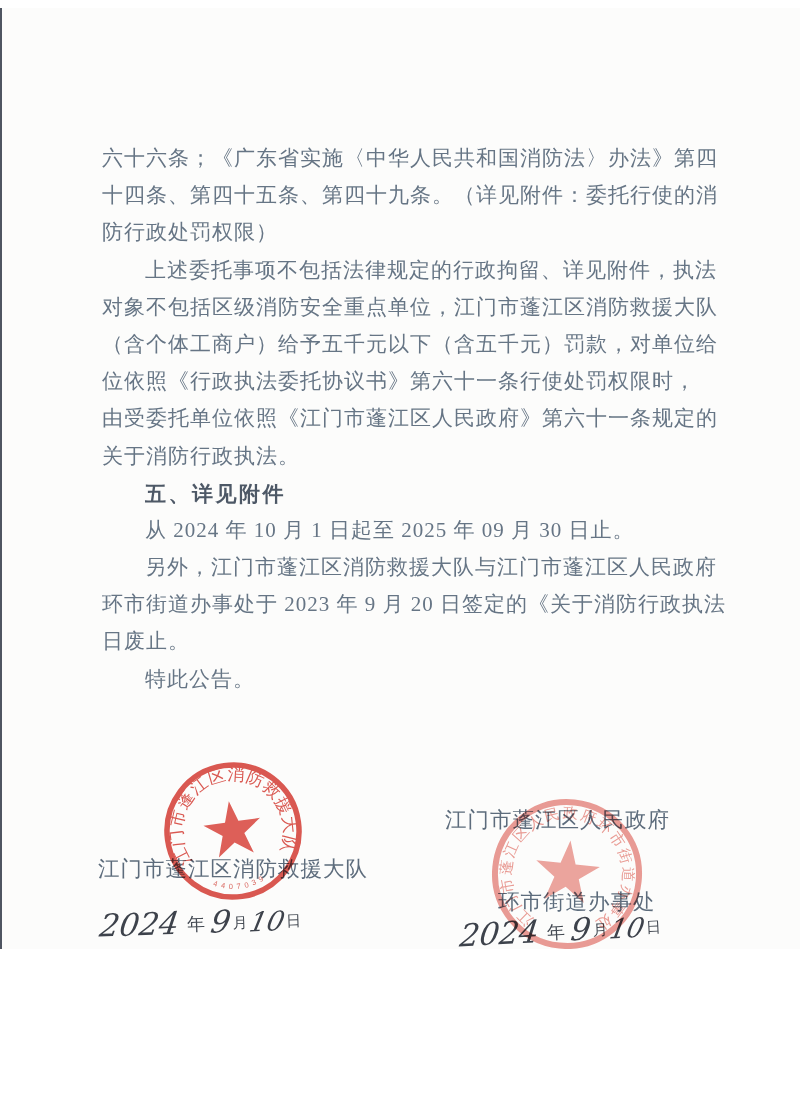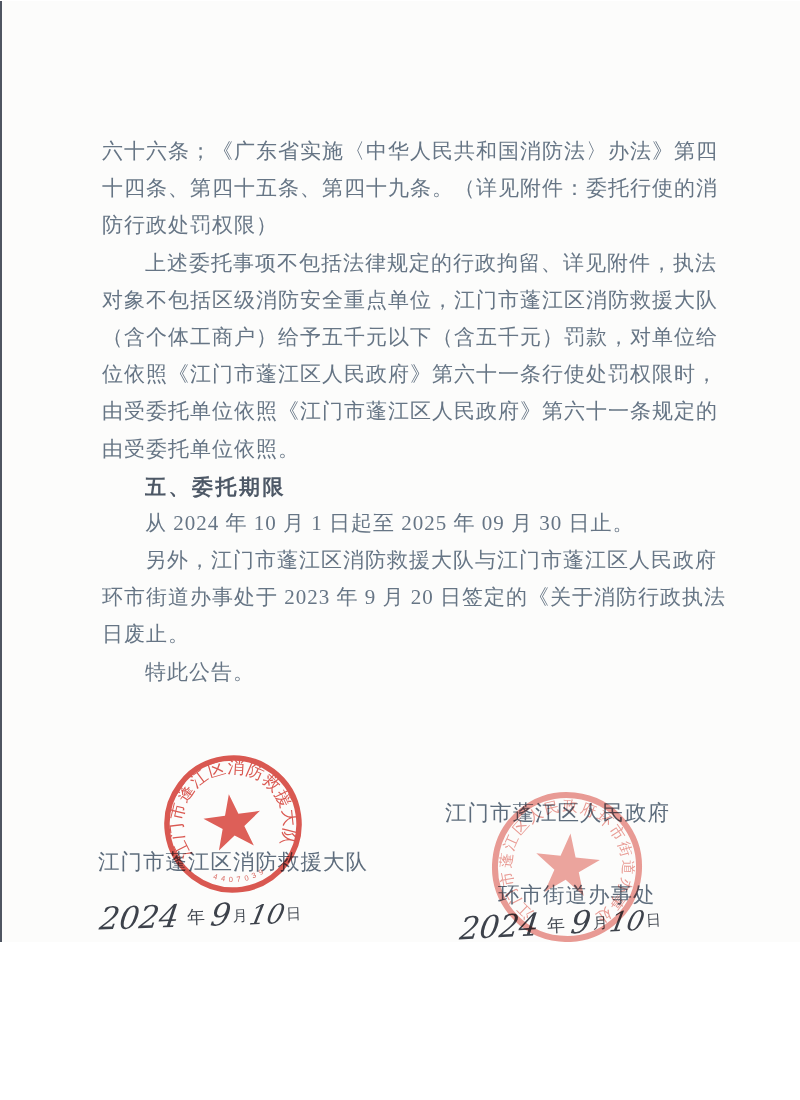--- a/index.html
+++ b/index.html
@@ -1,17 +1,17 @@
 <!DOCTYPE html>
 <html><head>
 <meta charset="utf-8">
 <style>
   html,body{margin:0;padding:0;background:#ffffff;}
   .page{
-    position:relative;width:800px;height:941px;margin:1px auto;
+    position:relative;width:800px;height:941px;margin:8px auto;
     background:#fcfcfb;overflow:hidden;
     font-family:"Liberation Serif","DejaVu Serif",serif;
   }
   
   .edge-line{position:absolute;left:0;top:0;width:2px;height:1100px;background:#303745;opacity:.85;}
   .edge-nub{position:absolute;left:0;top:1084px;width:4px;height:16px;background:#20252f;}
   .speck{position:absolute;left:438px;top:999px;width:6px;height:5px;background:#9aa1ab;opacity:.65;}
   
   .textblock{position:absolute;left:102px;top:132px;width:640px;}
   .bodyline{
@@ -60,24 +60,24 @@
   <div class="edge-nub"></div>
   <div class="speck"></div>
 
   <div class="textblock">
     <div class="bodyline">六十六条；《广东省实施〈中华人民共和国消防法〉办法》第四</div>
     <div class="bodyline">十四条、第四十五条、第四十九条。（详见附件：委托行使的消</div>
     <div class="bodyline">防行政处罚权限）</div>
     <div class="bodyline ind">上述委托事项不包括法律规定的行政拘留、详见附件，执法</div>
     <div class="bodyline">对象不包括区级消防安全重点单位，江门市蓬江区消防救援大队</div>
     <div class="bodyline">（含个体工商户）给予五千元以下（含五千元）罚款，对单位给</div>
-    <div class="bodyline">位依照《江门市蓬江区人民政府》第六十一条行使处罚权限时，</div>
+    <div class="bodyline">位依照《行政执法委托协议书》第六十一条行使处罚权限时，</div>
     <div class="bodyline">由受委托单位依照《江门市蓬江区人民政府》第六十一条规定的</div>
-    <div class="bodyline">由受委托单位依照。</div>
-    <div class="bodyline ind heading">五、委托期限</div>
+    <div class="bodyline">关于消防行政执法。</div>
+    <div class="bodyline ind heading">五、详见附件</div>
     <div class="bodyline ind">从 2024 年 10 月 1 日起至 2025 年 09 月 30 日止。</div>
     <div class="bodyline ind">另外，江门市蓬江区消防救援大队与江门市蓬江区人民政府</div>
     <div class="bodyline">环市街道办事处于 2023 年 9 月 20 日签定的《关于消防行政执法</div>
     <div class="bodyline">日废止。</div>
     <div class="bodyline ind">特此公告。</div>
   </div>
 
   <div class="orgname org-left">江门市蓬江区消防救援大队</div>
   <div class="orgname org-right1">江门市蓬江区人民政府</div>
   <div class="orgname org-right2">环市街道办事处</div>

